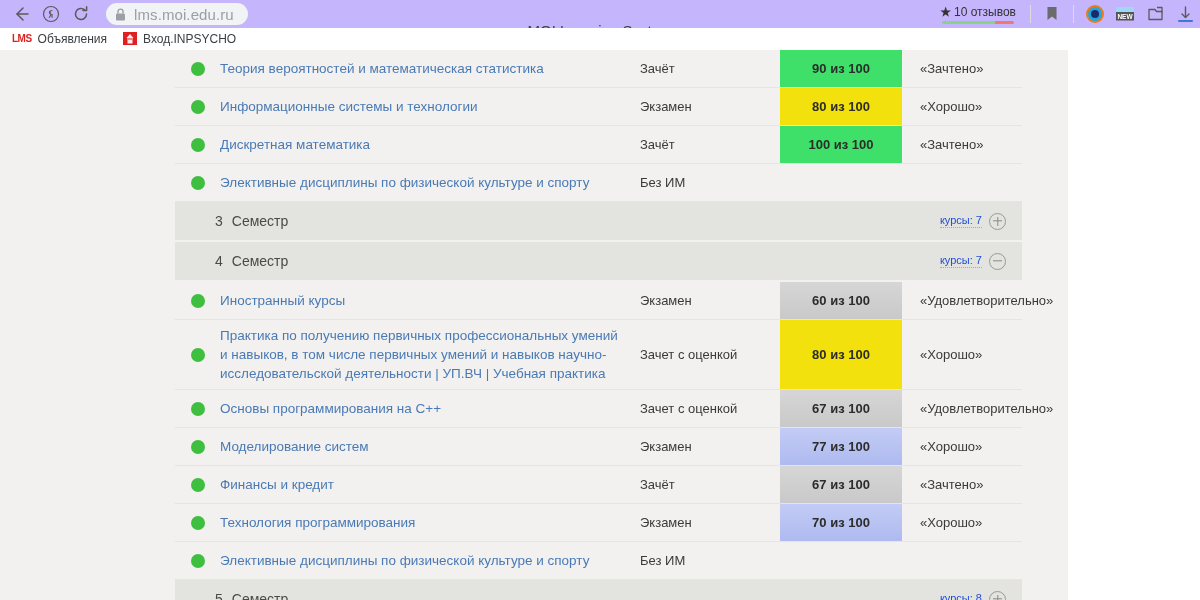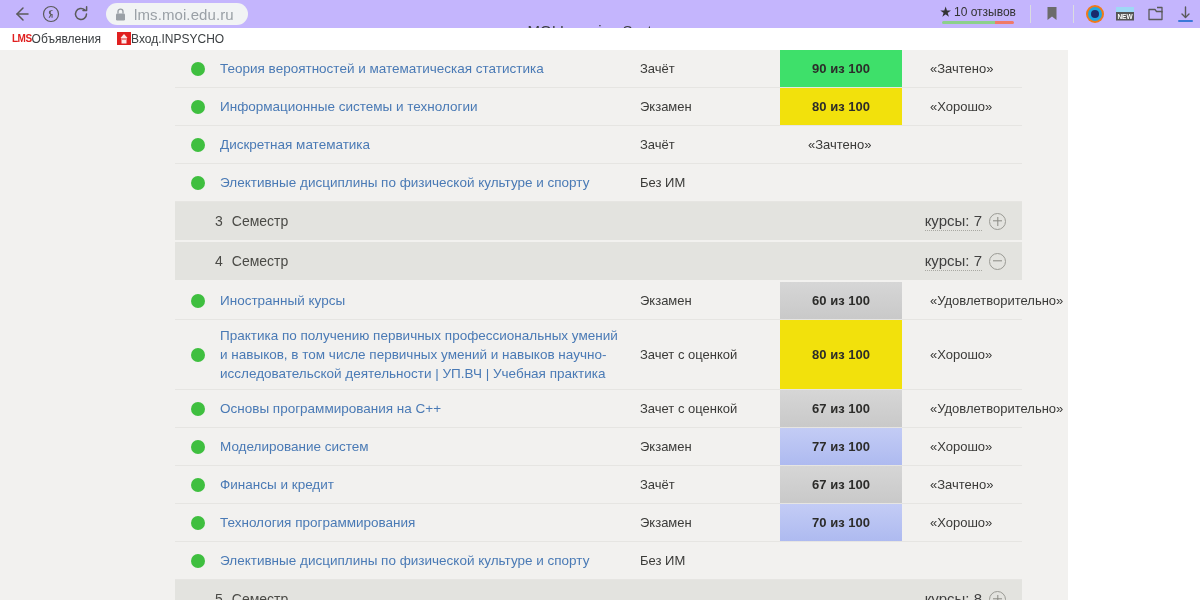--- a/index.html
+++ b/index.html
@@ -93,21 +93,21 @@
   .bookmarks-bar {
     position: absolute; left: 0; top: 28px;
     width: 1200px; height: 22px;
     background: #ffffff;
     display: flex; align-items: center;
     padding-left: 4px;
     border-bottom: 1px solid #ffffff;
   }
   .bm {
     display: flex; align-items: center;
-    padding: 0 8px; height: 20px;
+    gap: 6px; padding: 0 8px; height: 20px;
   }
   .bm-label { font-size: 12px; color: #3c4043; white-space: nowrap; }
   .bm-ico-lms {
     font-size: 10px; font-weight: bold; color: #e02020;
     letter-spacing: -.5px;
   }
   .bm-ico-temple {
     width: 14px; height: 13px;
     background: #e02020;
     display: flex; align-items: flex-end; justify-content: center;
@@ -166,41 +166,41 @@
   }
   .c-score.empty { background: transparent; }
   .c-score.green  { background: #3ee06a; }
   .c-score.yellow { background: #f2e10c; }
   .c-score.grey   { background: linear-gradient(#d6d6d6, #c9c9c9); }
   .c-score.blue   { background: linear-gradient(#c3ccf5, #aebaf0); }
   .c-verdict {
     flex: 1;
     font-size: 13px;
     color: #3a3a38;
-    padding-left: 28px;
+    padding-left: 18px;
   }
 
   
   .sem {
     display: flex; align-items: center;
     background: #e3e3df;
     min-height: 40px;
     border-bottom: 2px solid #f2f1ef;
     padding: 0 16px 0 40px;
   }
   .sem-num {
     font-size: 14px; color: #4a4a46; margin-right: 9px;
   }
   .sem-label { font-size: 14px; color: #4a4a46; }
   .sem-right {
     margin-left: auto;
     display: flex; align-items: center; gap: 7px;
   }
   .sem-courses {
-    font-size: 15px; color: #404040;
+    font-size: 11px; color: #1d4ed8;
     border-bottom: 1px dotted #a8a8a2;
     padding-bottom: 1px;
     margin-left: 28px;
   }
   .toggle-circle {
     width: 17px; height: 17px;
     border: 1.4px solid #9a9a94;
     border-radius: 50%;
     position: relative;
     flex: 0 0 17px;
@@ -349,20 +349,21 @@
         <span class="c-type">Экзамен</span>
         <span class="c-score yellow">80 из 100</span>
         <span class="c-verdict">«Хорошо»</span>
       </div>
       <div class="row">
         <span class="c-dot">
           <i class="dot"></i>
         </span>
         <span class="c-name">Дискретная математика</span>
         <span class="c-type">Зачёт</span>
+        <span class="c-score green">100 из 100</span>
         <span class="c-verdict">«Зачтено»</span>
       </div>
       <div class="row">
         <span class="c-dot">
           <i class="dot"></i>
         </span>
         <span class="c-name">Элективные дисциплины по физической культуре и спорту</span>
         <span class="c-type">Без ИМ</span>
         <span class="c-score empty"></span>
         <span class="c-verdict"></span>

